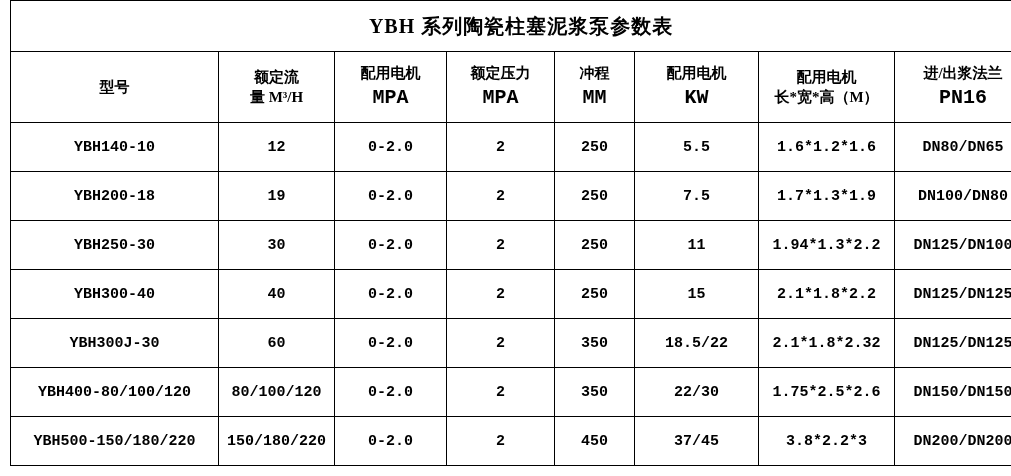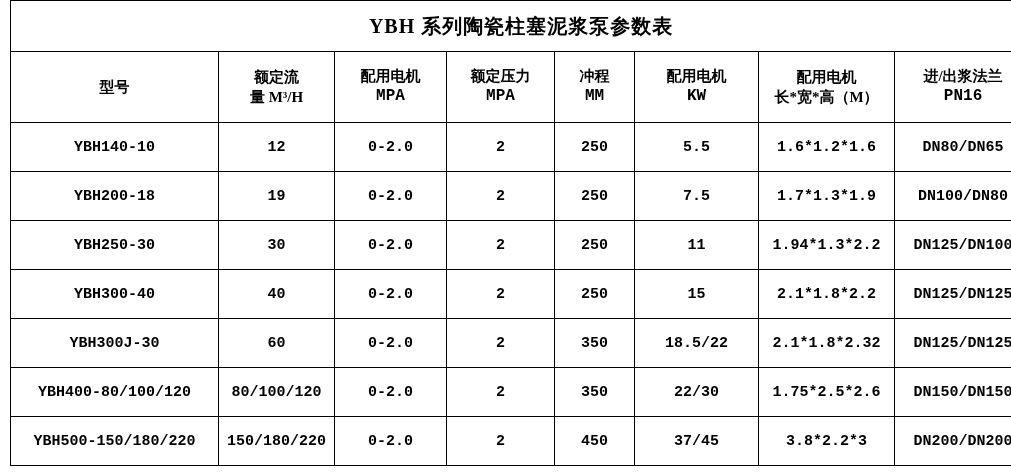--- a/index.html
+++ b/index.html
@@ -37,21 +37,21 @@
     font-size: 20px;
     letter-spacing: 1px;
   }
   .head-cell {
     height: 66px;
     font-size: 15px;
     line-height: 1.35;
   }
   .head-cell .sub {
     display: block;
-    font-size: 16px;
+    font-size: 20px;
     font-family: "Liberation Mono", "DejaVu Sans Mono", monospace;
     font-weight: bold;
   }
   .head-cell .cn {
     display: block;
   }
   .body-cell {
     height: 44px;
     font-size: 15px;
     font-family: Liberation Mono, monospace;

